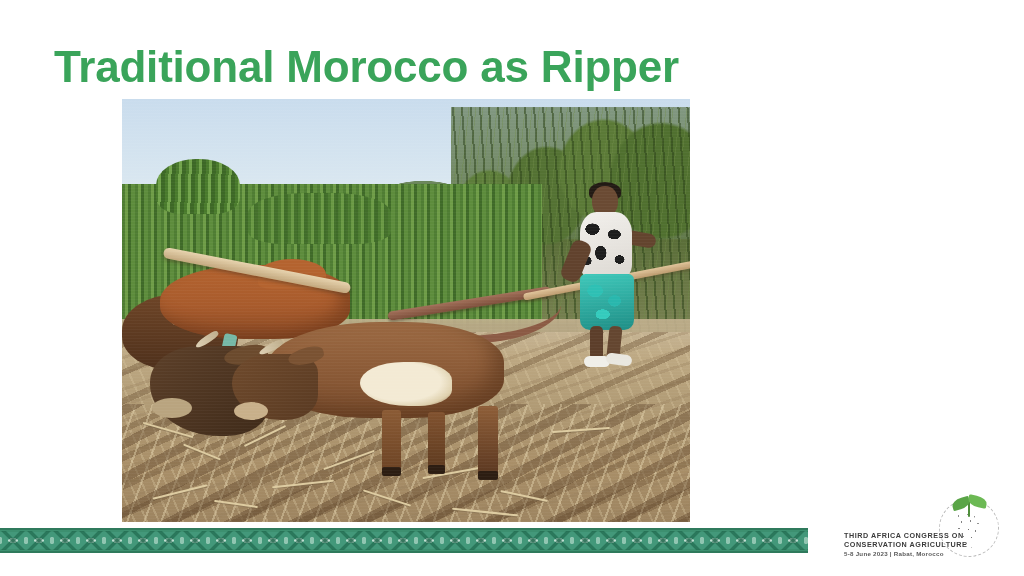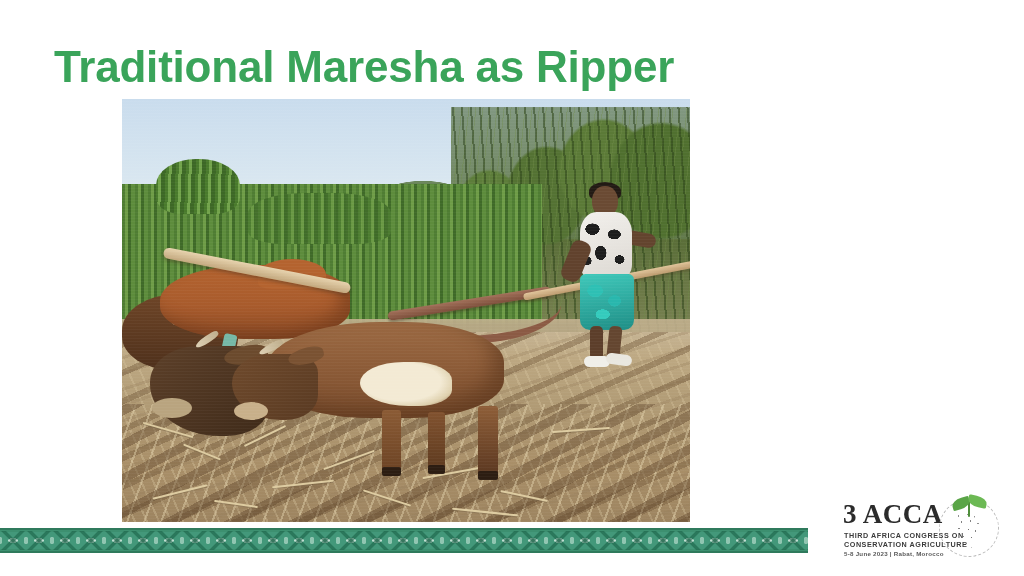--- a/index.html
+++ b/index.html
@@ -408,21 +408,21 @@
     position: absolute; left: 33px; top: 1px; width: 19px; height: 11px;
     background: #6cb954; border-radius: 10% 60% 10% 60%;
     transform: rotate(12deg);
   }
 </style>
 </head>
 <body>
 
 <div class="slide">
 
-  <div class="slide-title">Traditional Maresha as Ripper</div>
+  <div class="slide-title">Traditional Morocco as Ripper</div>
 
   <div class="photo">
 
     <div class="photo-layer">
       <div class="sky"></div>
       <div class="far-trees"></div>
       <div class="acacia"></div>
       <div class="right-trees"></div>
       <div class="hedge"></div>
       <div class="hedge-base"></div>
@@ -502,21 +502,20 @@
 
     <div class="photo-grain"></div>
   </div>
 
   <div class="footer-band">
     <div class="band-motif"></div>
     <div class="band-motif2"></div>
   </div>
 
   <div class="logo">
-    <div class="logo-word">3 ACCA</div>
     <div class="logo-line1">THIRD AFRICA CONGRESS ON</div>
     <div class="logo-line2">CONSERVATION AGRICULTURE</div>
     <div class="logo-line3">5-8 June 2023 | Rabat, Morocco</div>
     <div class="logo-mark">
       <div class="mark-circle"></div>
       <div class="mark-africa"></div>
       <div class="mark-stem"></div>
       <div class="mark-leaf-l"></div>
       <div class="mark-leaf-r"></div>
     </div>

